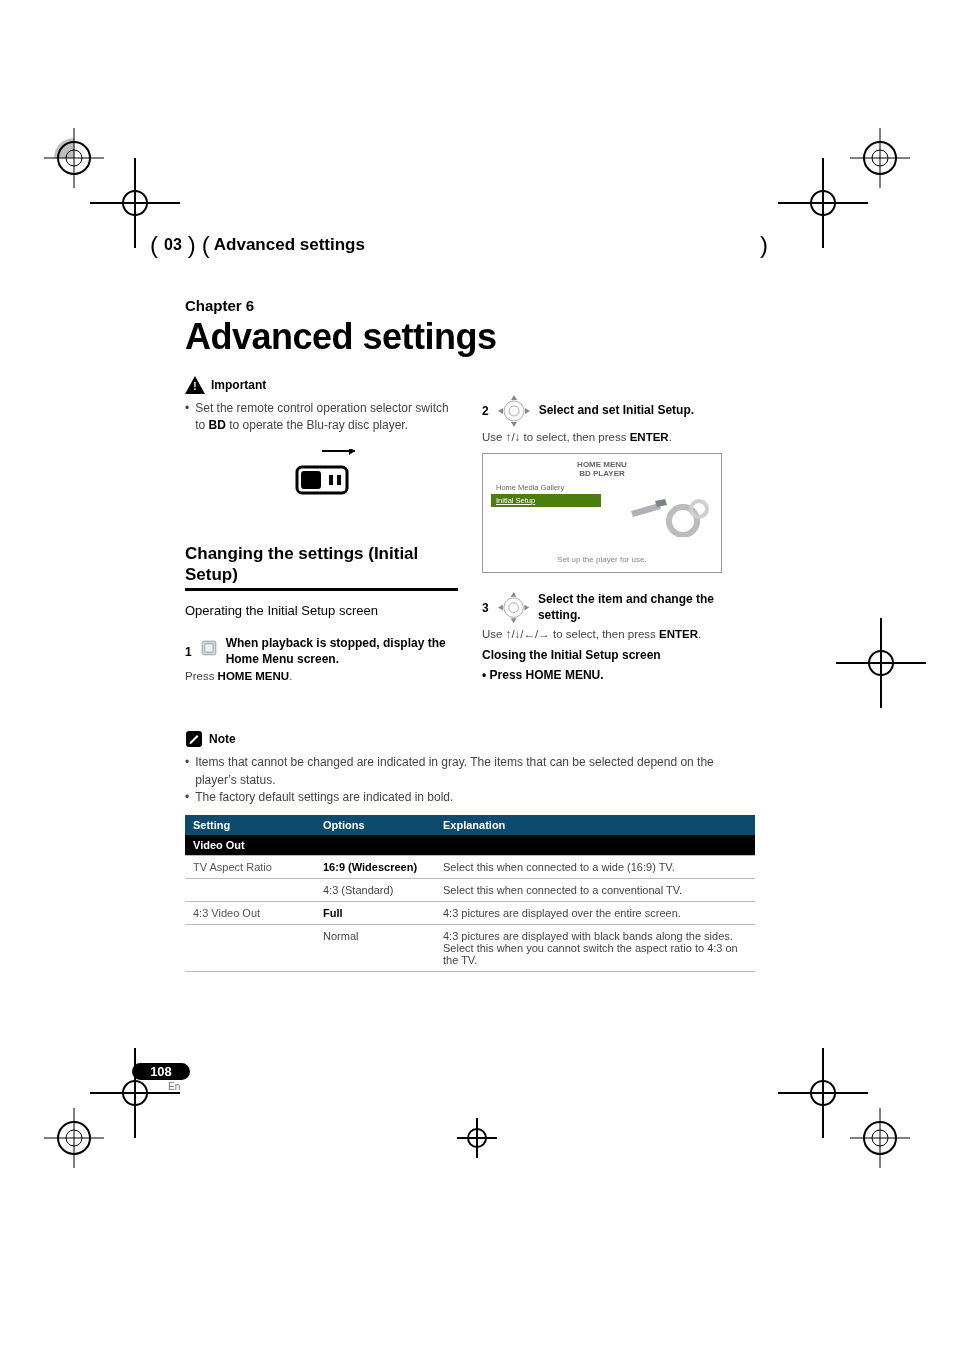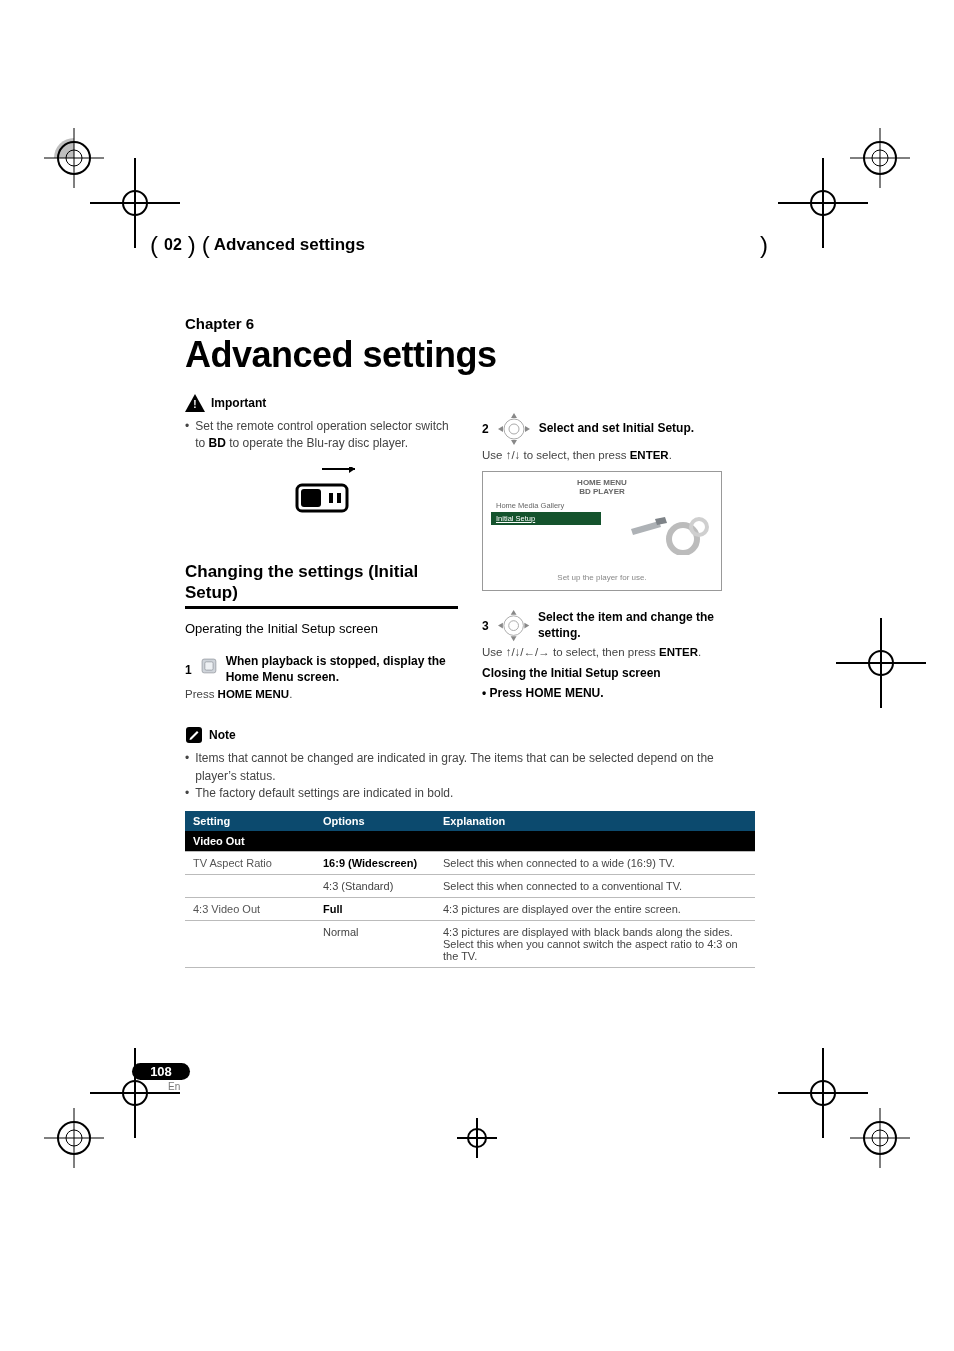--- a/index.html
+++ b/index.html
@@ -18,21 +18,21 @@
   .header-row { position: absolute; left: 150px; top: 230px; width: 620px; height: 30px; display: flex; align-items: center; }
   .chap-pill { display: inline-flex; align-items: center; }
   .chap-pill .lp { font-size: 24px; font-weight: 400; color: #000; }
   .chap-pill .num { font-size: 16px; font-weight: 700; margin: 0 6px; }
   .chap-pill .rp { font-size: 24px; font-weight: 400; color: #000; margin-right: 6px; }
   .chap-pill .lp2 { font-size: 24px; font-weight: 400; color: #000; margin-right: 4px;}
   .chap-title { font-size: 17px; font-weight: 700; }
   .header-row .rp-end { font-size: 24px; margin-left: auto; padding-right: 2px; }
 
   
-  .content { position: absolute; left: 185px; top: 315px; width: 570px; }
+  .content { position: absolute; left: 185px; top: 297px; width: 570px; }
   .ch-label { font-size: 15px; font-weight: 700; margin-bottom: 2px; }
   .big-title { font-size: 36px; font-weight: 700; margin-bottom: 18px; letter-spacing: -0.5px;}
   .cols { display: flex; gap: 24px; }
   .col { flex: 1 1 0; min-width: 0; }
 
   .callout { display: flex; align-items: center; gap: 6px; margin-bottom: 6px; }
   .callout .tri { width: 20px; height: 18px; }
   .callout .lbl { font-size: 12px; font-weight: 700; }
   .bullet-line { display: flex; gap: 6px; font-size: 12px; line-height: 1.45; color: #444; }
   .bullet-line .dot { flex: 0 0 auto; }
@@ -54,30 +54,30 @@
   .step-wrap { margin-bottom: 8px; }
 
   .nav-ico { width: 34px; height: 34px; }
 
   
   .osd { border: 1px solid #999; width: 240px; margin: 10px 0 4px; padding: 6px 0 8px; }
   .osd .top { text-align: center; font-size: 8px; font-weight: 700; color: #666; }
   .osd .row-area { display: flex; gap: 8px; padding: 3px 8px 0; align-items: flex-start;}
   .osd .menu { width: 110px; font-size: 7.5px; }
   .osd .mi { padding: 2px 5px; color: #666; }
-  .osd .mi.sel { background: #14532d; color: #fff; text-decoration: underline; }
+  .osd .mi.sel { background: #4d7c0f; color: #fff; text-decoration: underline; }
   .osd .art { flex: 1; height: 56px; position: relative; }
   .osd .caption { text-align: center; font-size: 8px; color: #888; margin-top: 18px; }
 
   .sub-h { font-size: 12px; font-weight: 700; margin-top: 0; }
   .sub-b { font-size: 12px; font-weight: 700; margin-top: 6px; }
   .sub-b::before { content: "\2022  "; }
 
   
-  .note-block { margin-top: 18px; }
+  .note-block { margin-top: 40px; }
   .note-head { display: flex; align-items: center; gap: 6px; margin-bottom: 6px; }
   .note-head .pencil { width: 18px; height: 18px; }
   .note-head .lbl { font-size: 12px; font-weight: 700; }
 
   table.settings { width: 100%; border-collapse: collapse; font-size: 11px; margin-top: 8px; }
   table.settings thead th { background: #0c4a6e; color: #fff; text-align: left; font-weight: 700; padding: 4px 8px; }
   table.settings tr.section td { background: #000; color: #fff; font-weight: 700; padding: 4px 8px; }
   table.settings td { padding: 5px 8px; vertical-align: top; color: #444; border-bottom: 1px solid #bbb; }
   table.settings td.b { color: #000; font-weight: 700; }
   table.settings td.setting { color: #555; width: 130px;}
@@ -162,21 +162,21 @@
   <svg viewBox="0 0 40 40">
       <circle cx="20" cy="20" r="9" fill="none" stroke="#000" stroke-width="2"></circle>
       <line x1="20" y1="0" x2="20" y2="40" stroke="#000" stroke-width="2"></line>
       <line x1="0" y1="20" x2="40" y2="20" stroke="#000" stroke-width="2"></line>
     </svg>
 </div>
 
 <div class="header-row">
   <span class="chap-pill">
     <span class="lp">(</span>
-    <span class="num">02</span>
+    <span class="num">03</span>
     <span class="rp">)</span>
     <span class="lp2">(</span>
   </span>
   <span class="chap-title">Advanced settings</span>
   <span class="rp-end">)</span>
 </div>
 
 <div class="content">
   <div class="ch-label">Chapter 6</div>
   <div class="big-title">Advanced settings</div>

